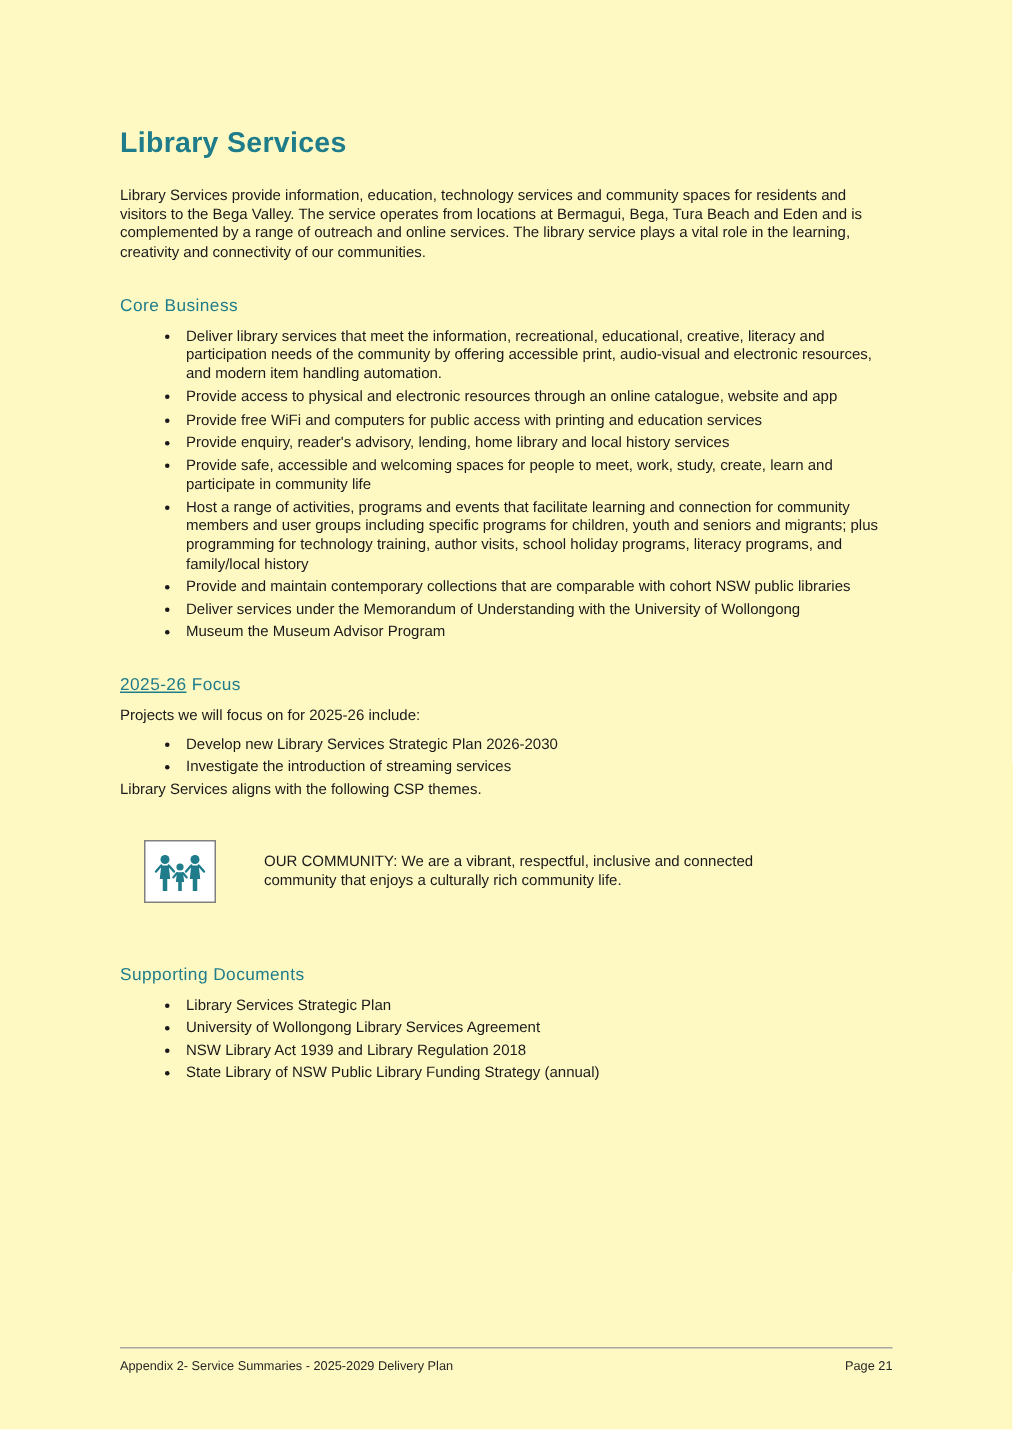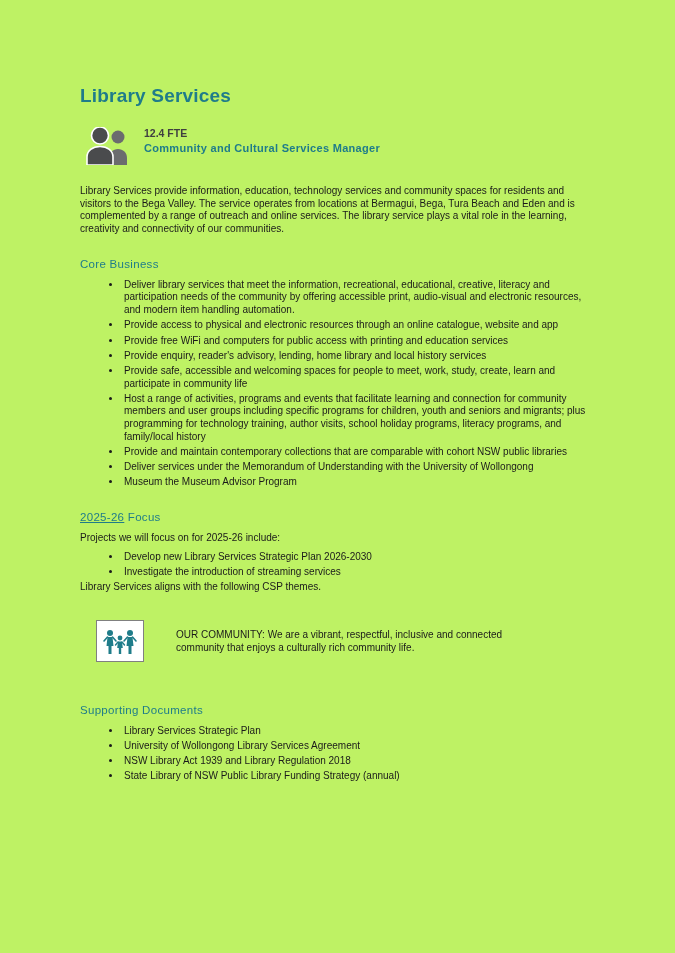--- a/index.html
+++ b/index.html
@@ -2,21 +2,21 @@
 <html><head>
 <meta charset="utf-8">
 <style>
   * { box-sizing: border-box; }
   html, body { margin: 0; padding: 0; background: #ffffff; }
   .page {
     position: relative;
     width: 675px;
     height: 953px;
     margin: 0 auto;
-    background: #bef264;
+    background: #fef9c3;
     font-family: "Liberation Sans", sans-serif;
     color: #1a1a1a;
     padding: 85px 80px 0 80px;
     overflow: hidden;
   }
   .doc-title {
     margin: 0 0 18px 0;
     font-size: 19px;
     font-weight: bold;
     color: #1F7C8A;
@@ -104,34 +104,20 @@
     color: #262626;
   }
 </style>
 </head>
 <body>
 
 <div class="page">
 
   <h1 class="doc-title">Library Services</h1>
 
-  <div class="manager-row">
-    <span class="people-icon">
-      <svg width="48" height="38" viewBox="0 0 48 38" aria-hidden="true">
-        <circle cx="34" cy="10" r="6.5" fill="#6b6c6e"></circle>
-        <path d="M25 38 v-7 c0-5.5 4-9 9-9 s9 3.5 9 9 v7 z" fill="#6b6c6e"></path>
-        <circle cx="16" cy="8.5" r="8.5" fill="#4a4b4d" stroke="#ffffff" stroke-width="1.6"></circle>
-        <path d="M3 38 v-8 c0-6.5 5.5-10.5 13-10.5 s13 4 13 10.5 v8 z" fill="#4a4b4d" stroke="#ffffff" stroke-width="1.6"></path>
-      </svg>
-    </span>
-    <div>
-      <div class="fte">12.4 FTE</div>
-      <div class="manager">Community and Cultural Services Manager</div>
-    </div>
-  </div>
 
   <p class="body-text">Library Services provide information, education, technology services and community spaces for residents and visitors to the Bega Valley. The service operates from locations at Bermagui, Bega, Tura Beach and Eden and is complemented by a range of outreach and online services. The library service plays a vital role in the learning, creativity and connectivity of our communities.</p>
 
   <h2 class="section-heading">Core Business</h2>
   <ul class="bullets">
     <li>Deliver library services that meet the information, recreational, educational, creative, literacy and participation needs of the community by offering accessible print, audio-visual and electronic resources, and modern item handling automation.</li>
     <li>Provide access to physical and electronic resources through an online catalogue, website and app</li>
     <li>Provide free WiFi and computers for public access with printing and education services</li>
     <li>Provide enquiry, reader's advisory, lending, home library and local history services</li>
     <li>Provide safe, accessible and welcoming spaces for people to meet, work, study, create, learn and participate in community life</li>
@@ -170,14 +156,21 @@
   </div>
 
   <h2 class="section-heading gap-lg">Supporting Documents</h2>
   <ul class="bullets">
     <li>Library Services Strategic Plan</li>
     <li>University of Wollongong Library Services Agreement</li>
     <li>NSW Library Act 1939 and Library Regulation 2018</li>
     <li>State Library of NSW Public Library Funding Strategy (annual)</li>
   </ul>
 
+  <div class="footer">
+    <hr class="footer-rule">
+    <div class="footer-row">
+      <span>Appendix 2- Service Summaries - 2025-2029 Delivery Plan</span>
+      <span>Page 21</span>
+    </div>
+  </div>
 
 </div>
 
 </body></html>

